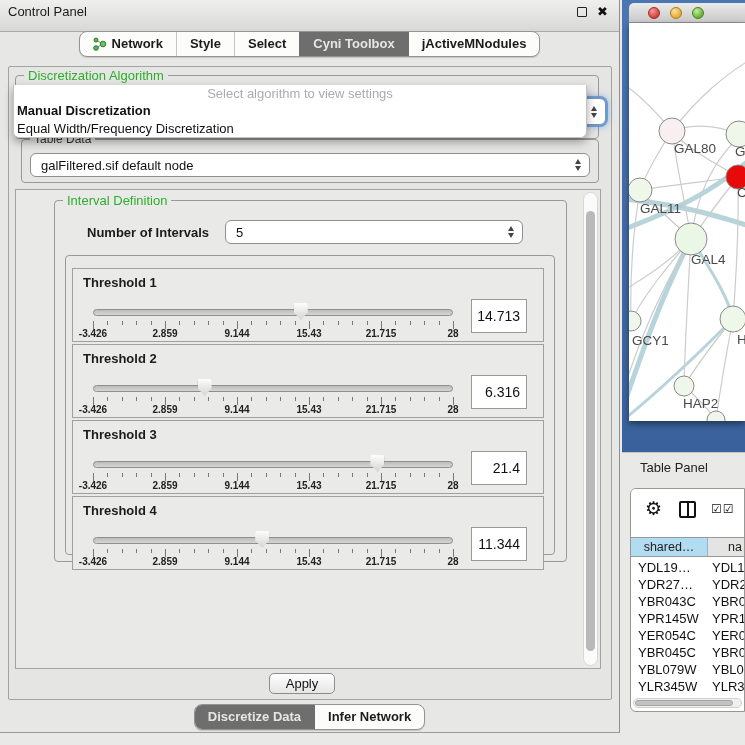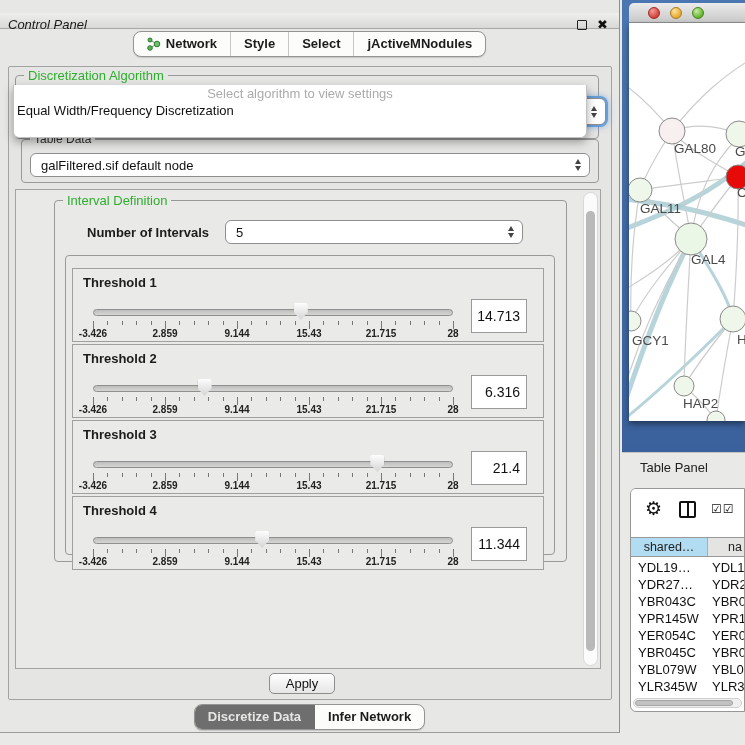--- a/index.html
+++ b/index.html
@@ -2,21 +2,21 @@
 <html><head>
 <meta charset="utf-8">
 <style>
   * { margin:0; padding:0; box-sizing:border-box; }
   html,body { width:745px; height:745px; }
   body { font-family:"Liberation Sans","DejaVu Sans",sans-serif; background:#e9e9e7; position:relative; overflow:hidden; font-size:13px; color:#1c1c1c; }
   .abs { position:absolute; }
 
   
   .left-window { left:0; top:0; width:620px; height:733px; background:#e7e7e5; border-right:1px solid #8f8f8f; border-bottom:1px solid #9a9a9a; }
-  .titlebar { left:0; top:13px; right:0; height:16px; background:linear-gradient(#efefed,#d8d8d6); border-bottom:1px solid #a8a8a8;font-style:italic; }
+  .titlebar { left:0; top:0; right:0; height:32px; background:linear-gradient(#efefed,#d8d8d6); border-bottom:1px solid #a8a8a8; }
   .titlebar .title { position:absolute; left:8px; top:0; line-height:24px; font-size:13px; color:#1a1a1a; }
   .win-float { position:absolute; right:32px; top:7px; width:10px; height:10px; border:1.5px solid #222; border-radius:1px; }
   .win-close { position:absolute; right:11px; top:0; line-height:24px; font-weight:bold; font-size:13px; color:#111; }
 
   .tabbar { left:0; top:31px; right:0; height:26px; display:flex; justify-content:center; }
   .tab-group { display:inline-flex; height:26px; background:#fcfcfa; border:1px solid #949494; border-radius:8px; overflow:hidden; box-shadow:0 1px 1px rgba(0,0,0,.15); }
   .tab { padding:0 13px; line-height:24px; font-weight:bold; font-size:13px; color:#1b1b1b; display:flex; align-items:center; gap:5px; border-left:1px solid #c6c6c6; cursor:default; }
   .tab:first-child { border-left:none; }
   .tab.selected { background:#6e6e6e; color:#e6e6e4; border-left-color:#6e6e6e; }
   .tab.selected + .tab { border-left-color:#6e6e6e; }
@@ -121,40 +121,44 @@
             <circle cx="10" cy="7" r="2.8" fill="#6cc36c" stroke="#2f7a2f"></circle>
           </svg>
           <span>Network</span>
         </div>
         <div class="tab">
           <span>Style</span>
         </div>
         <div class="tab">
           <span>Select</span>
         </div>
+        <div class="tab selected">
+          <span>Cyni Toolbox</span>
+        </div>
         <div class="tab">
           <span>jActiveMNodules</span>
         </div>
       </div>
   </div>
 
   <div class="abs content-panel">
 
     <div class="group" style="left:6px; top:8px; width:584px; height:64px;">
       <span class="group-title t-green">Discretization Algorithm</span>
       <div class="combo focus-ring" style="left:22px; top:22px; width:568px; height:27px;">
         <div class="arrows">
             <span class="arr-up"></span>
             <span class="arr-down"></span>
           </div>
       </div>
     </div>
 
     <div class="abs popup">
       <div class="ph">Select algorithm to view settings</div>
+      <div class="opt bold">Manual Discretization</div>
       <div class="opt">Equal Width/Frequency Discretization</div>
     </div>
 
     <div class="group" style="left:12px; top:72px; width:578px; height:44px;">
       <span class="group-title t-dark">Table Data</span>
       <div class="combo" style="left:8px; top:13px; right:8px; height:24px;">
         <span class="cval">galFiltered.sif default node</span>
         <div class="arrows">
             <span class="arr-up"></span>
             <span class="arr-down"></span>

